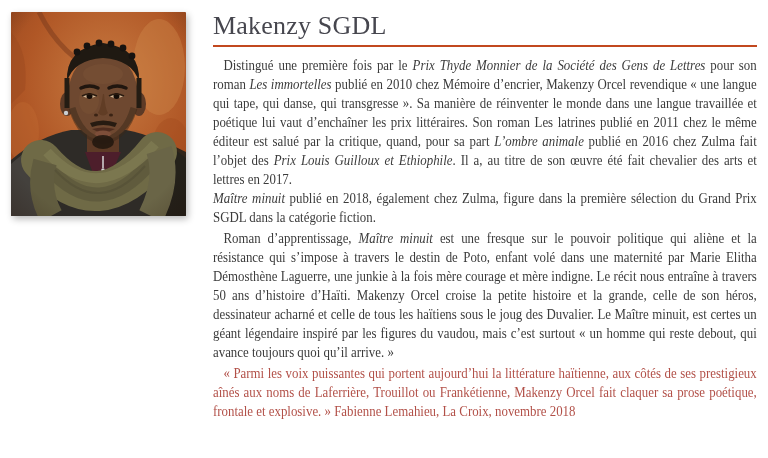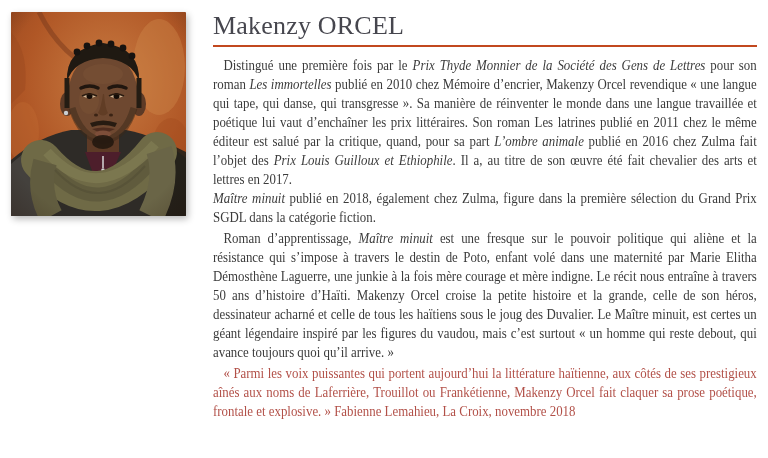--- a/index.html
+++ b/index.html
@@ -102,20 +102,20 @@
     <path d="M79,111 Q92,106 106,111 L104,115 Q92,111 81,115 Z" fill="#1f160e" opacity="0.9"></path>
     <path d="M81,117 Q92,114 104,117 Q92,124 81,117 Z" fill="#4f2d1f"></path>
     <ellipse cx="92" cy="122" rx="8" ry="3.4" fill="#7d4e39"></ellipse>
     <ellipse cx="92" cy="130" rx="11" ry="7" fill="#231810" opacity="0.9"></ellipse>
 
     <rect x="0" y="0" width="175" height="204" fill="url(#vig)"></rect>
   </svg>
 </div>
 
 <div class="content">
-  <h1 class="page-title">Makenzy ORCEL</h1>
+  <h1 class="page-title">Makenzy SGDL</h1>
   <hr class="rule">
   <div class="bio">
       <p><span>Distingué une première fois par le </span><em>Prix Thyde Monnier de la Société des Gens de Lettres</em><span> pour son roman </span><em>Les immortelles</em><span> publié en 2010 chez Mémoire d’encrier, Makenzy Orcel revendique « une langue qui tape, qui danse, qui transgresse ». Sa manière de réinventer le monde dans une langue travaillée et poétique lui vaut d’enchaîner les prix littéraires. Son roman Les latrines publié en 2011 chez le même éditeur est salué par la critique, quand, pour sa part </span><em>L’ombre animale</em><span> publié en 2016 chez Zulma fait l’objet des </span><em>Prix Louis Guilloux et Ethiophile</em><span>. Il a, au titre de son œuvre été fait chevalier des arts et lettres en 2017.</span><br><em>Maître minuit</em><span> publié en 2018, également chez Zulma, figure dans la première sélection du Grand Prix SGDL dans la catégorie fiction.</span></p>
       <p><span>Roman d’apprentissage, </span><em>Maître minuit</em><span> est une fresque sur le pouvoir politique qui aliène et la résistance qui s’impose à travers le destin de Poto, enfant volé dans une maternité par Marie Elitha Démosthène Laguerre, une junkie à la fois mère courage et mère indigne. Le récit nous entraîne à travers 50 ans d’histoire d’Haïti. Makenzy Orcel croise la petite histoire et la grande, celle de son héros, dessinateur acharné et celle de tous les haïtiens sous le joug des Duvalier. Le Maître minuit, est certes un géant légendaire inspiré par les figures du vaudou, mais c’est surtout « un homme qui reste debout, qui avance toujours quoi qu’il arrive. »</span></p>
       <p class="quote"><span>« Parmi les voix puissantes qui portent aujourd’hui la littérature haïtienne, aux côtés de ses prestigieux aînés aux noms de Laferrière, Trouillot ou Frankétienne, Makenzy Orcel fait claquer sa prose poétique, frontale et explosive. » Fabienne Lemahieu, La Croix, novembre 2018</span></p>
     </div>
 </div>
 
 </body></html>

